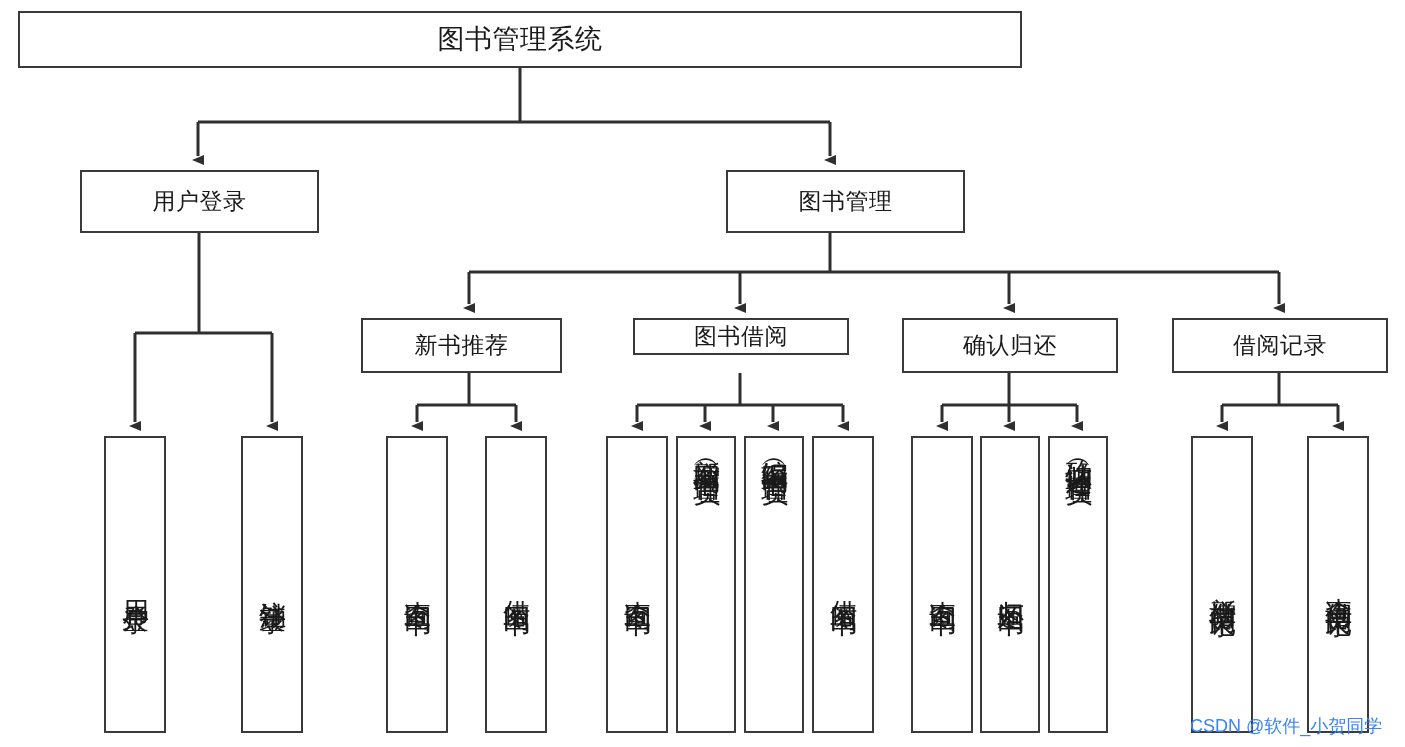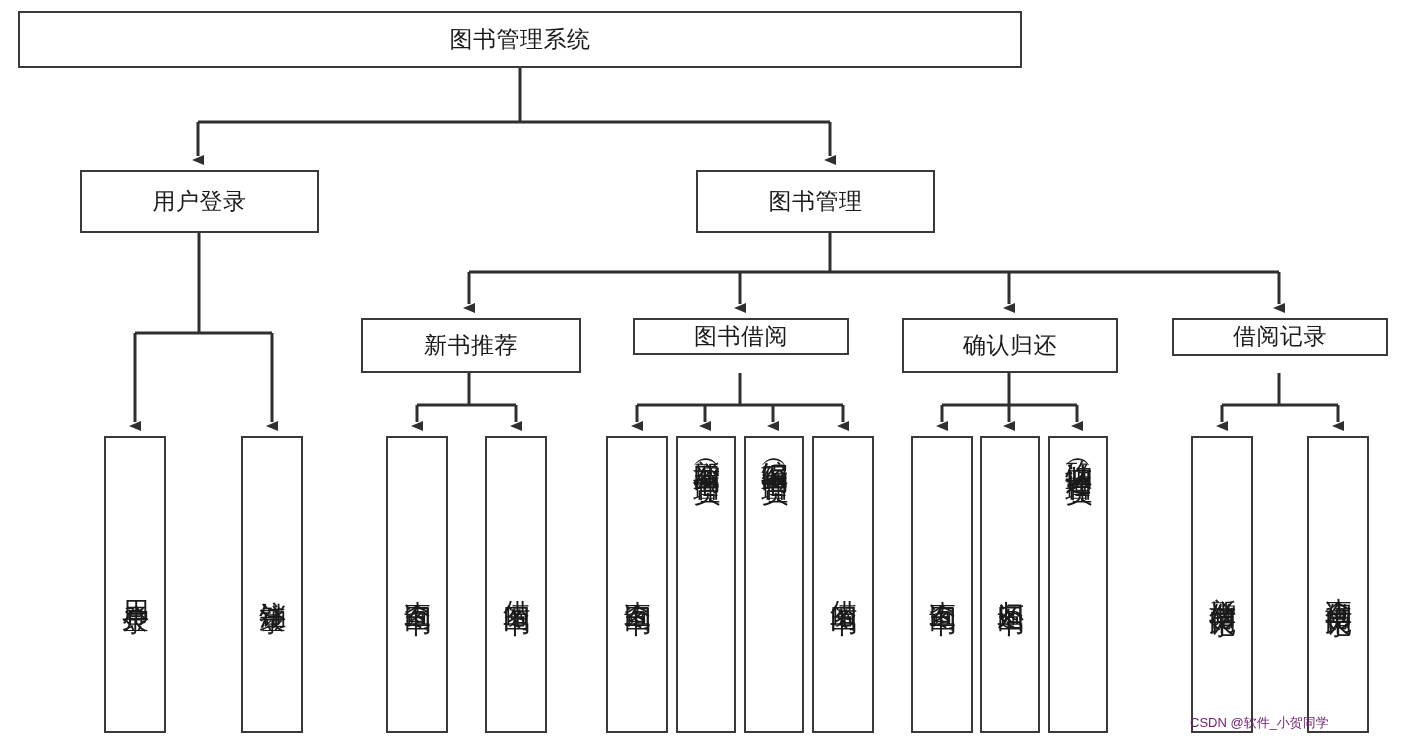--- a/index.html
+++ b/index.html
@@ -41,43 +41,43 @@
     text-align: center;
     letter-spacing: 0.5px;
   }
   
   .node.horiz .node-label {
     writing-mode: horizontal-tb;
     font-size: 23px;
     line-height: 1.1;
   }
   .node.root .node-label {
-    font-size: 23px;
+    font-size: 27px;
   }
   
   .node.vert {
     align-items: flex-start;
     justify-content: center;
     padding-top: 0;
   }
   .node.vert .node-label {
     writing-mode: vertical-rl;
     text-orientation: upright;
     font-size: 27px;
     line-height: 1.02;
     letter-spacing: 3px;
     white-space: nowrap;
   }
   .node.vert.center-v {
     align-items: center;
   }
   .watermark {
     position: absolute;
-    font-size: 13px;
-    color: #701a75;
+    font-size: 18px;
+    color: #3b82f6;
     white-space: nowrap;
     user-select: none;
   }
 </style>
 </head>
 <body>
 
 <div id="canvas">
 
   <svg class="edges" viewBox="0 0 1405 747" xmlns="http://www.w3.org/2000/svg">
@@ -130,34 +130,34 @@
     </g>
   </svg>
 
   <div class="node horiz root" style="left:18px; top:11px; width:1004px; height:57px;">
     <span class="node-label">图书管理系统</span>
   </div>
 
   <div class="node horiz" style="left:80px; top:170px; width:239px; height:63px;">
     <span class="node-label">用户登录</span>
   </div>
-  <div class="node horiz" style="left:696px; top:170px; width:239px; height:63px;">
+  <div class="node horiz" style="left:726px; top:170px; width:239px; height:63px;">
     <span class="node-label">图书管理</span>
   </div>
 
-  <div class="node horiz" style="left:361px; top:318px; width:220px; height:55px;">
+  <div class="node horiz" style="left:361px; top:318px; width:201px; height:55px;">
     <span class="node-label">新书推荐</span>
   </div>
   <div class="node horiz" style="left:633px; top:318px; width:216px; height:37px;">
     <span class="node-label">图书借阅</span>
   </div>
   <div class="node horiz" style="left:902px; top:318px; width:216px; height:55px;">
     <span class="node-label">确认归还</span>
   </div>
-  <div class="node horiz" style="left:1172px; top:318px; width:216px; height:38px;">
+  <div class="node horiz" style="left:1172px; top:318px; width:216px; height:55px;">
     <span class="node-label">借阅记录</span>
   </div>
 
   <div class="node vert center-v" style="left:104px; top:436px; width:62px; height:297px;">
     <span class="node-label">用户登录</span>
   </div>
   <div class="node vert center-v" style="left:241px; top:436px; width:62px; height:297px;">
     <span class="node-label">注销登录</span>
   </div>
 

